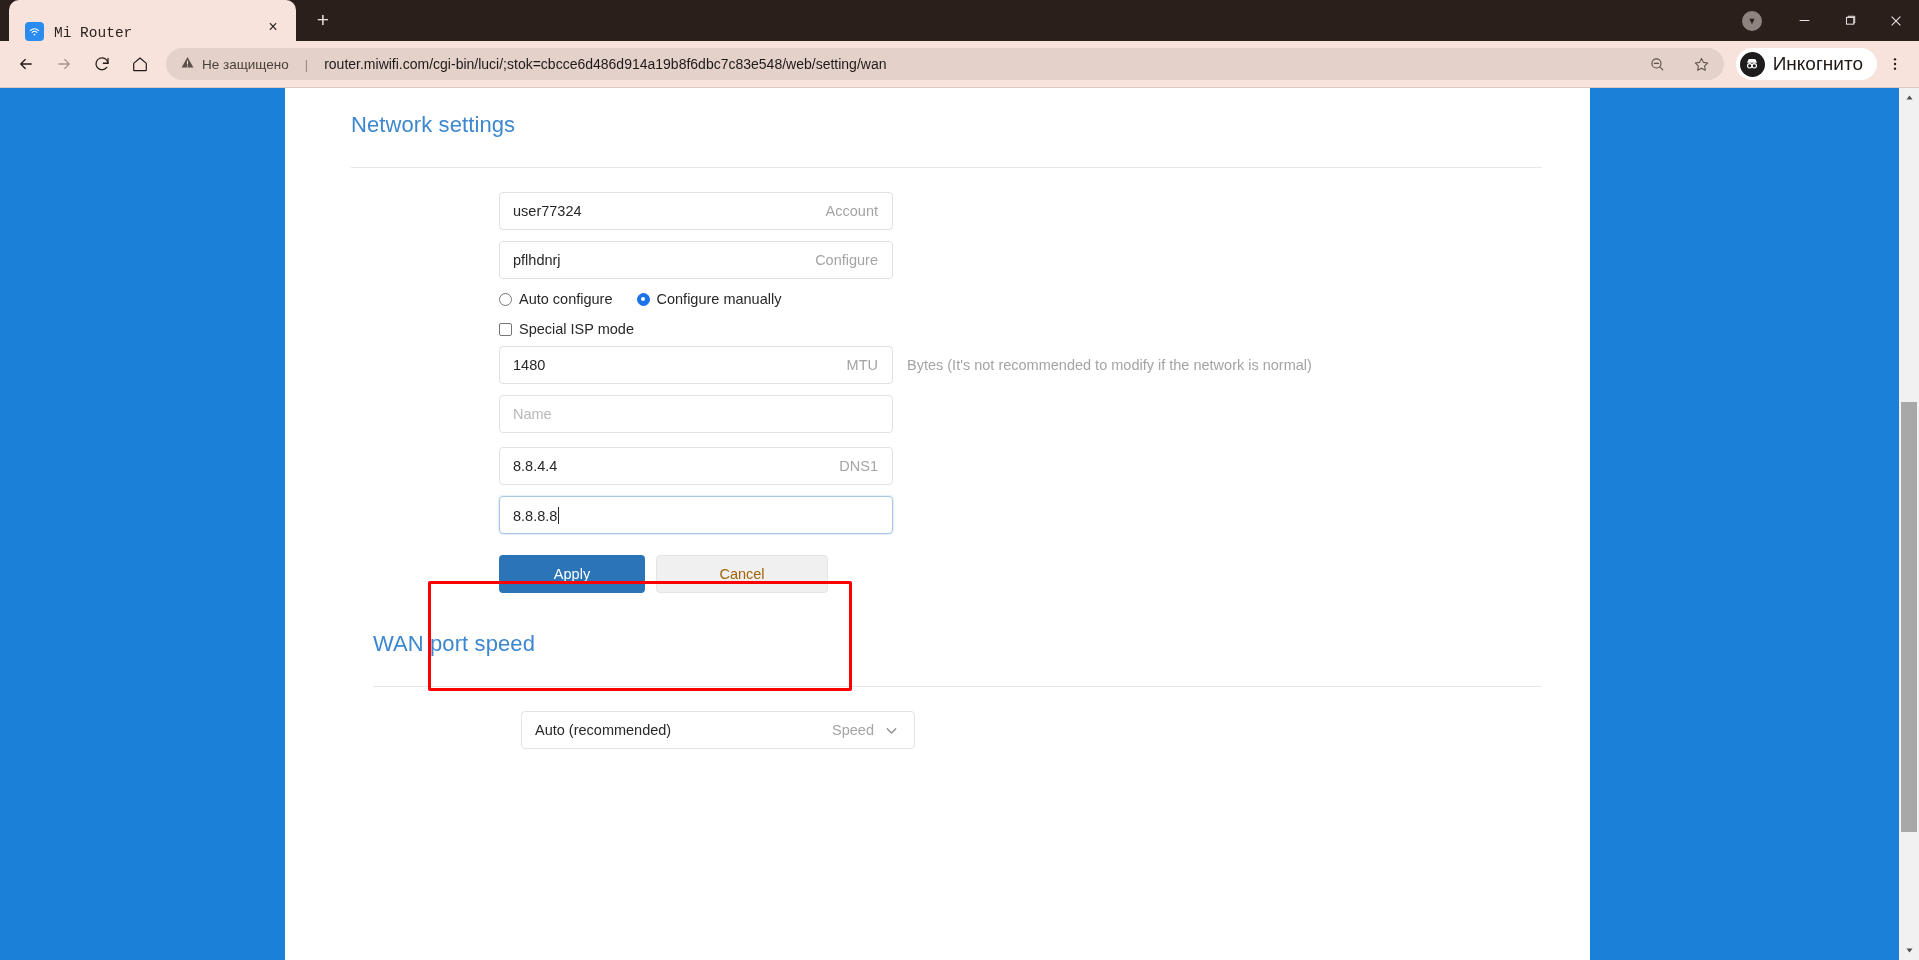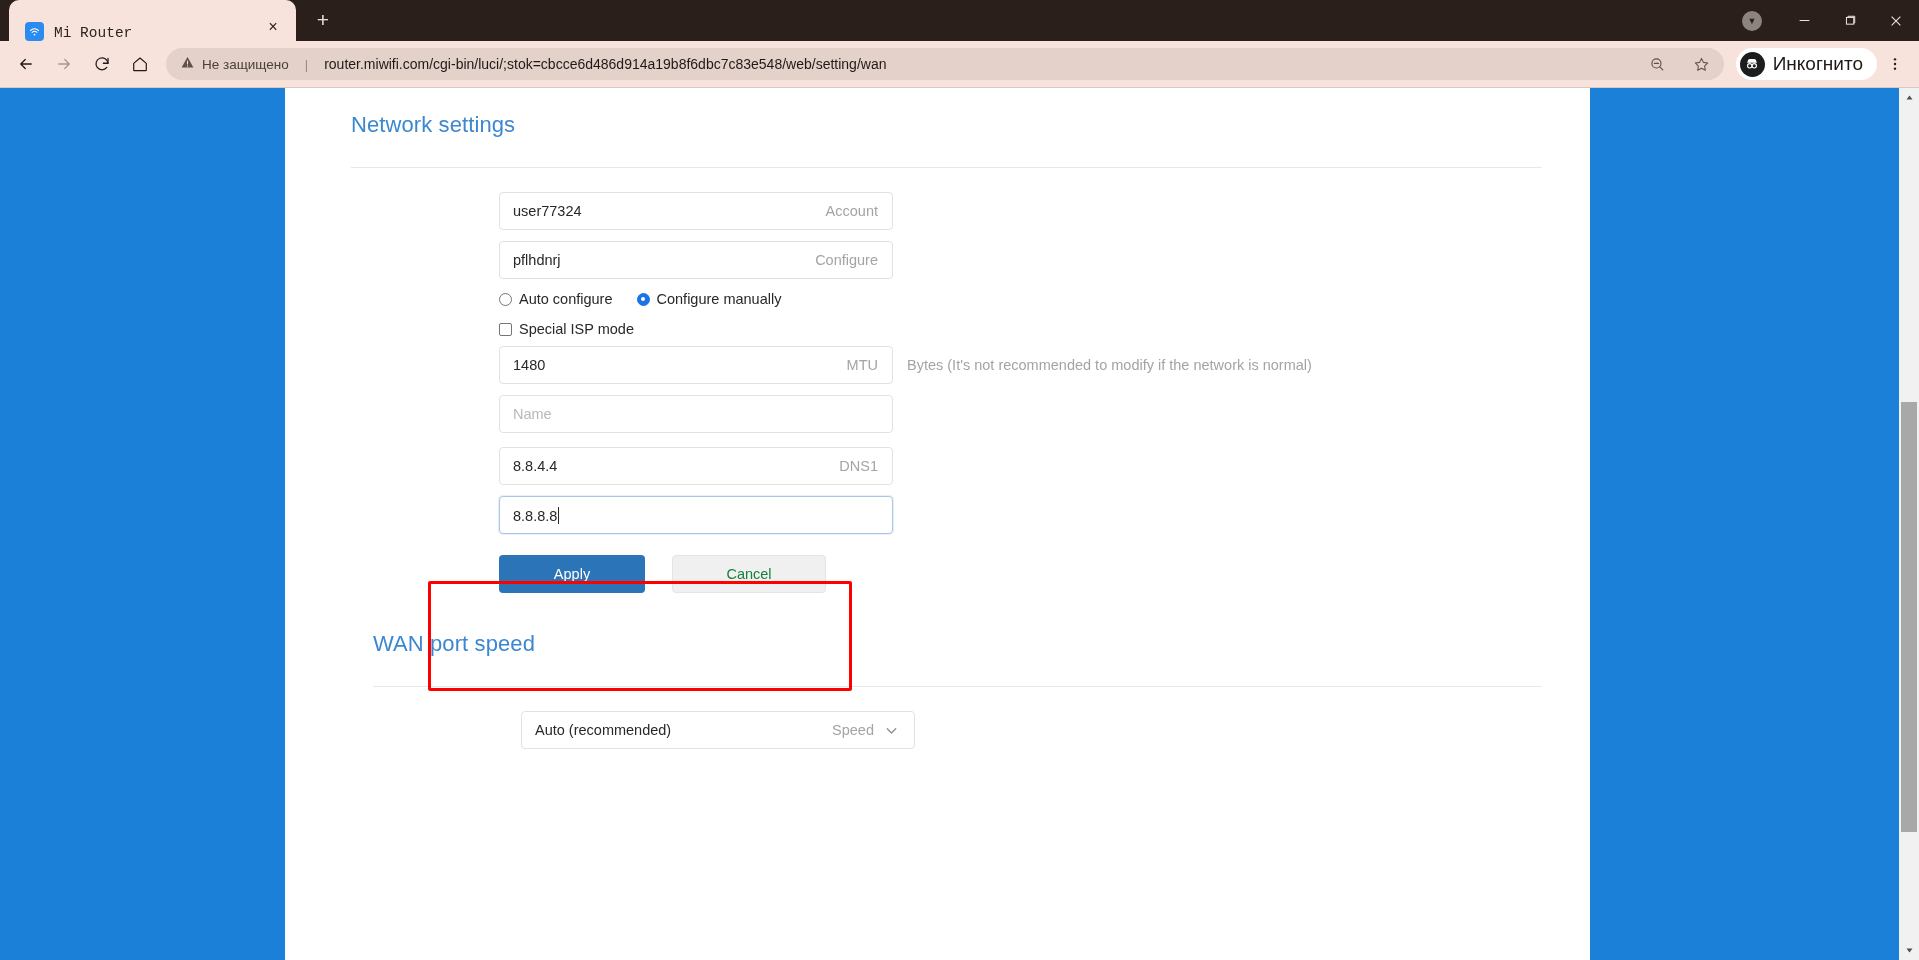--- a/index.html
+++ b/index.html
@@ -300,25 +300,25 @@
     display: flex; align-items: center; justify-content: center;
     font-size: 14.5px;
     white-space: nowrap;
   }
   .btn-primary {
     width: 146px;
     background: #2b74b8;
     color: #ffffff;
   }
   .btn-secondary {
-    width: 154px;
+    width: 172px;
     background: #f0f0f0;
-    color: #15803d;
+    color: #a16207;
     border: 1px solid #e4e4e4;
-    margin-left: 27px;
+    margin-left: 11px;
   }
 
   .section-two { padding-top: 38px; margin-left: 22px; }
   .section-two .section-rule { margin-top: 29px; }
 
   
   .scrollbar {
     position: absolute;
     right: 0; top: 0;
     width: 20px; height: 872px;

